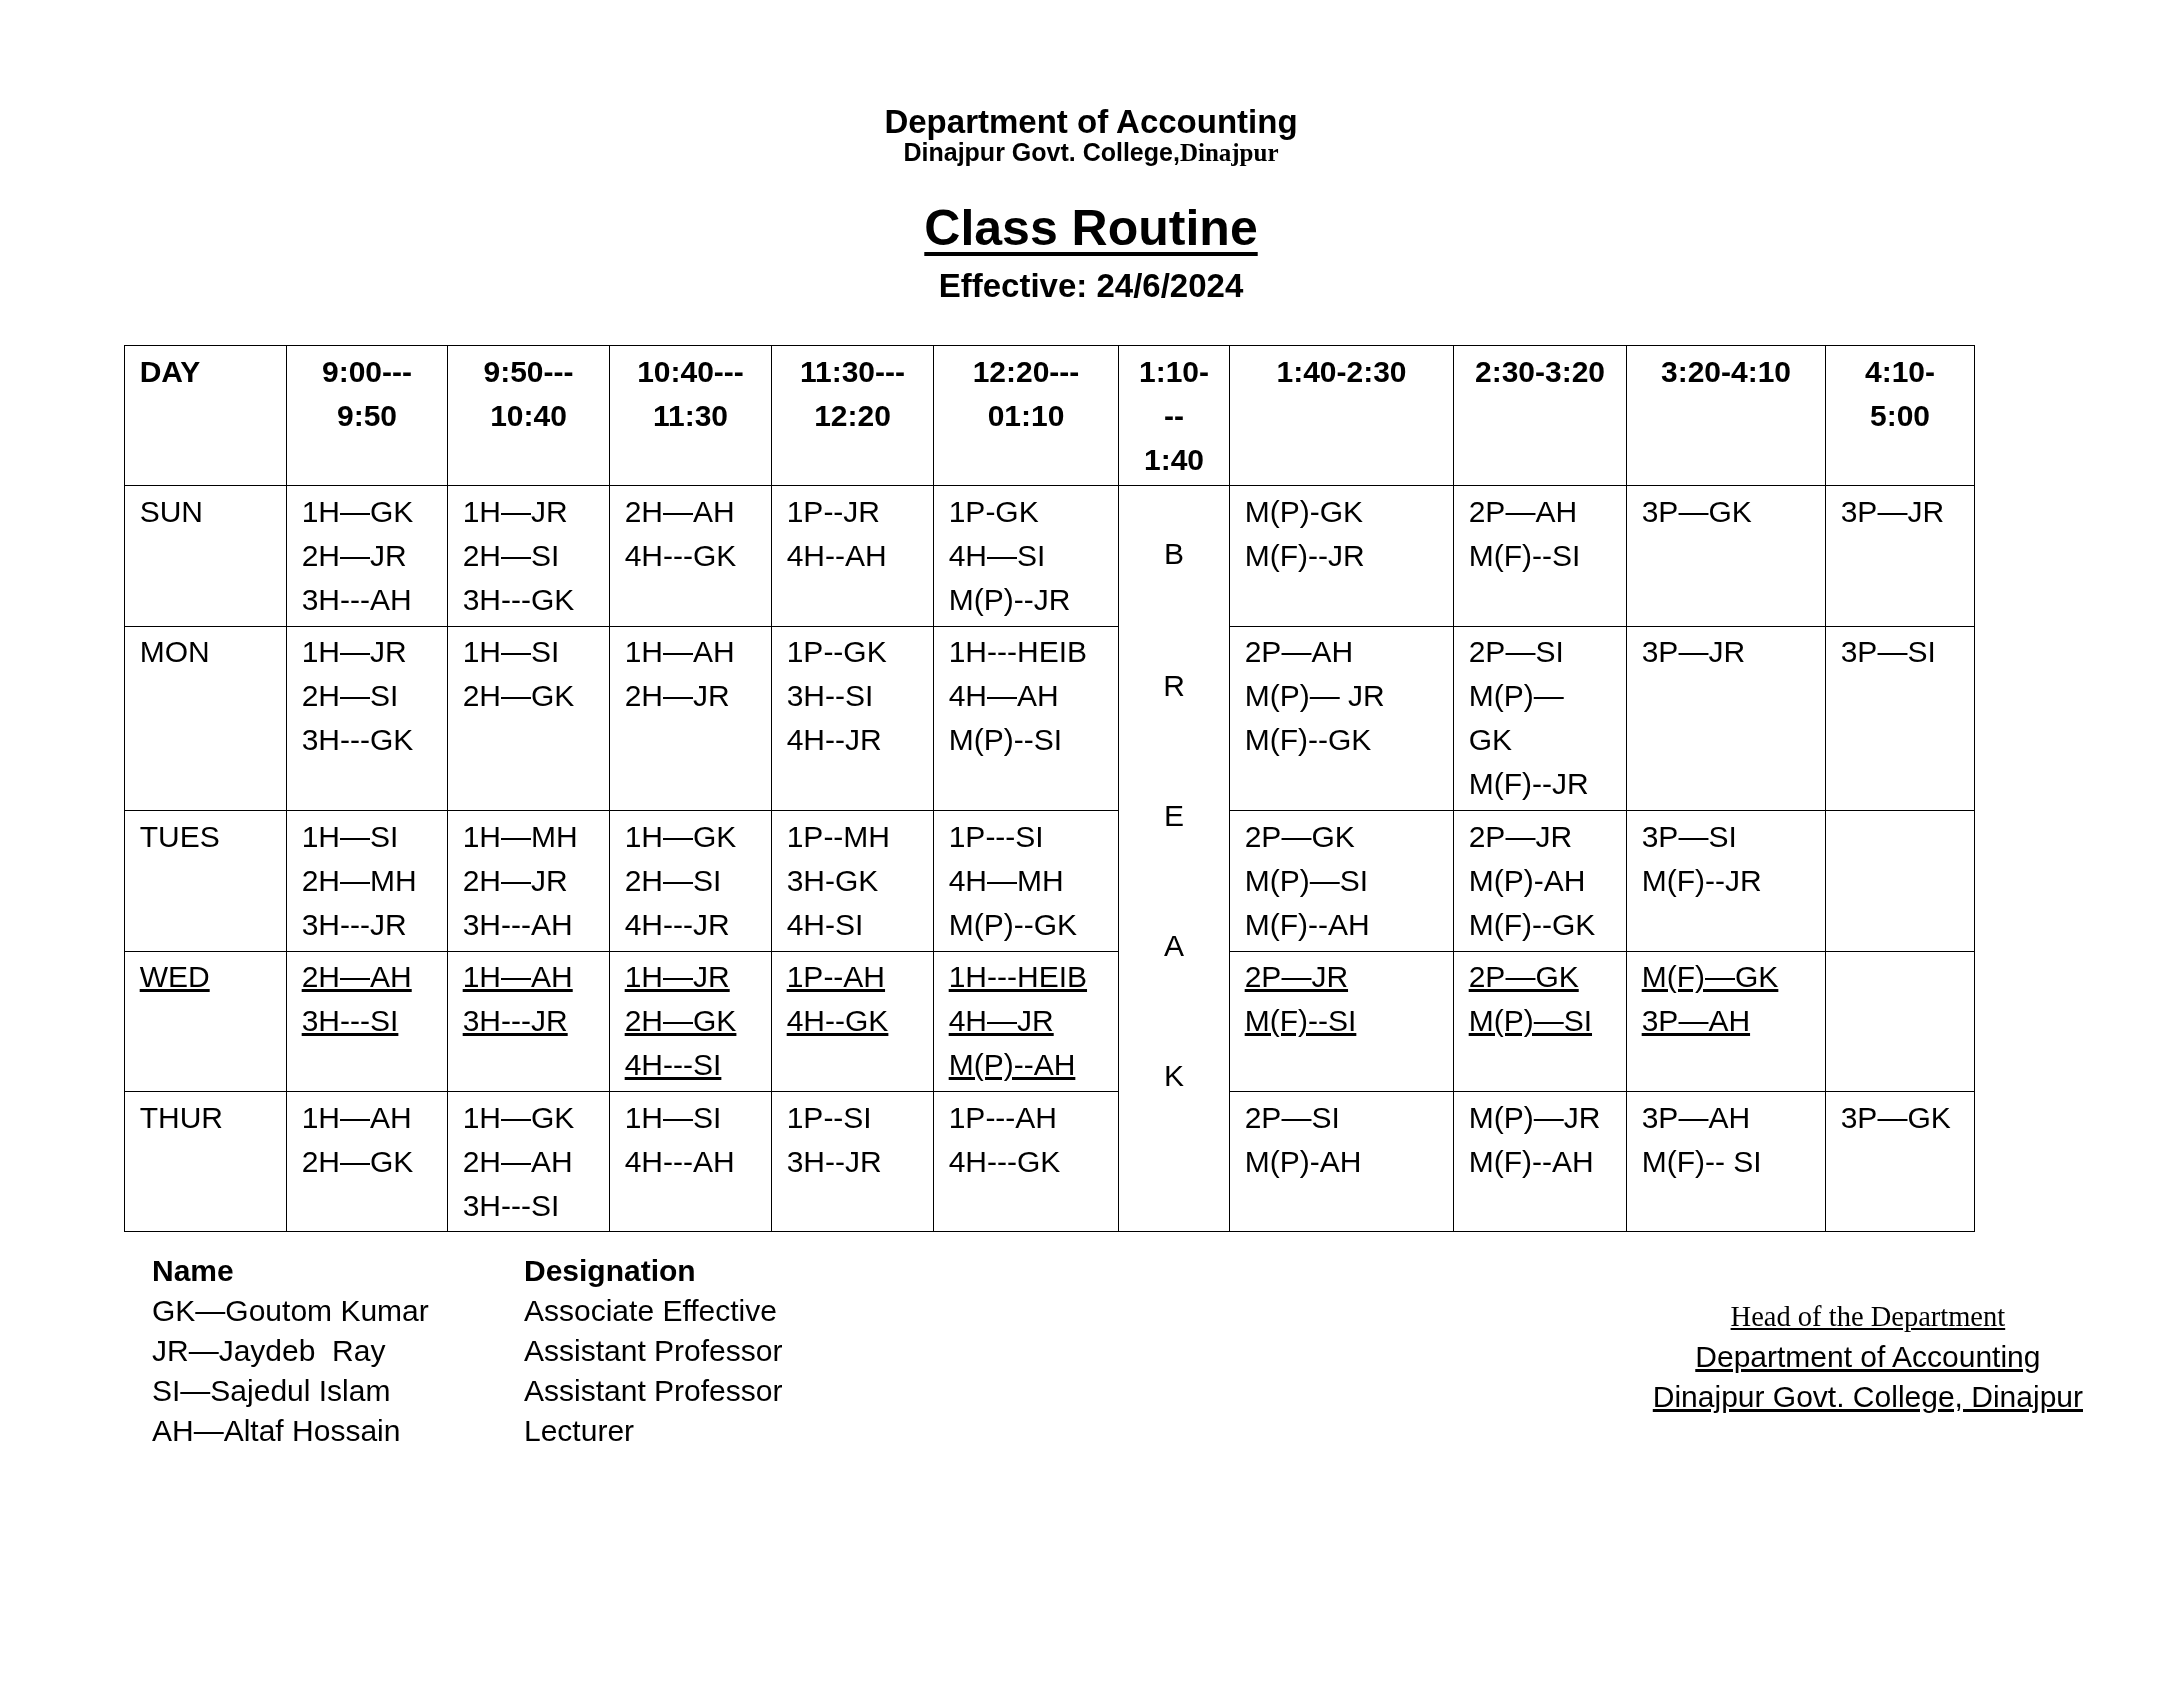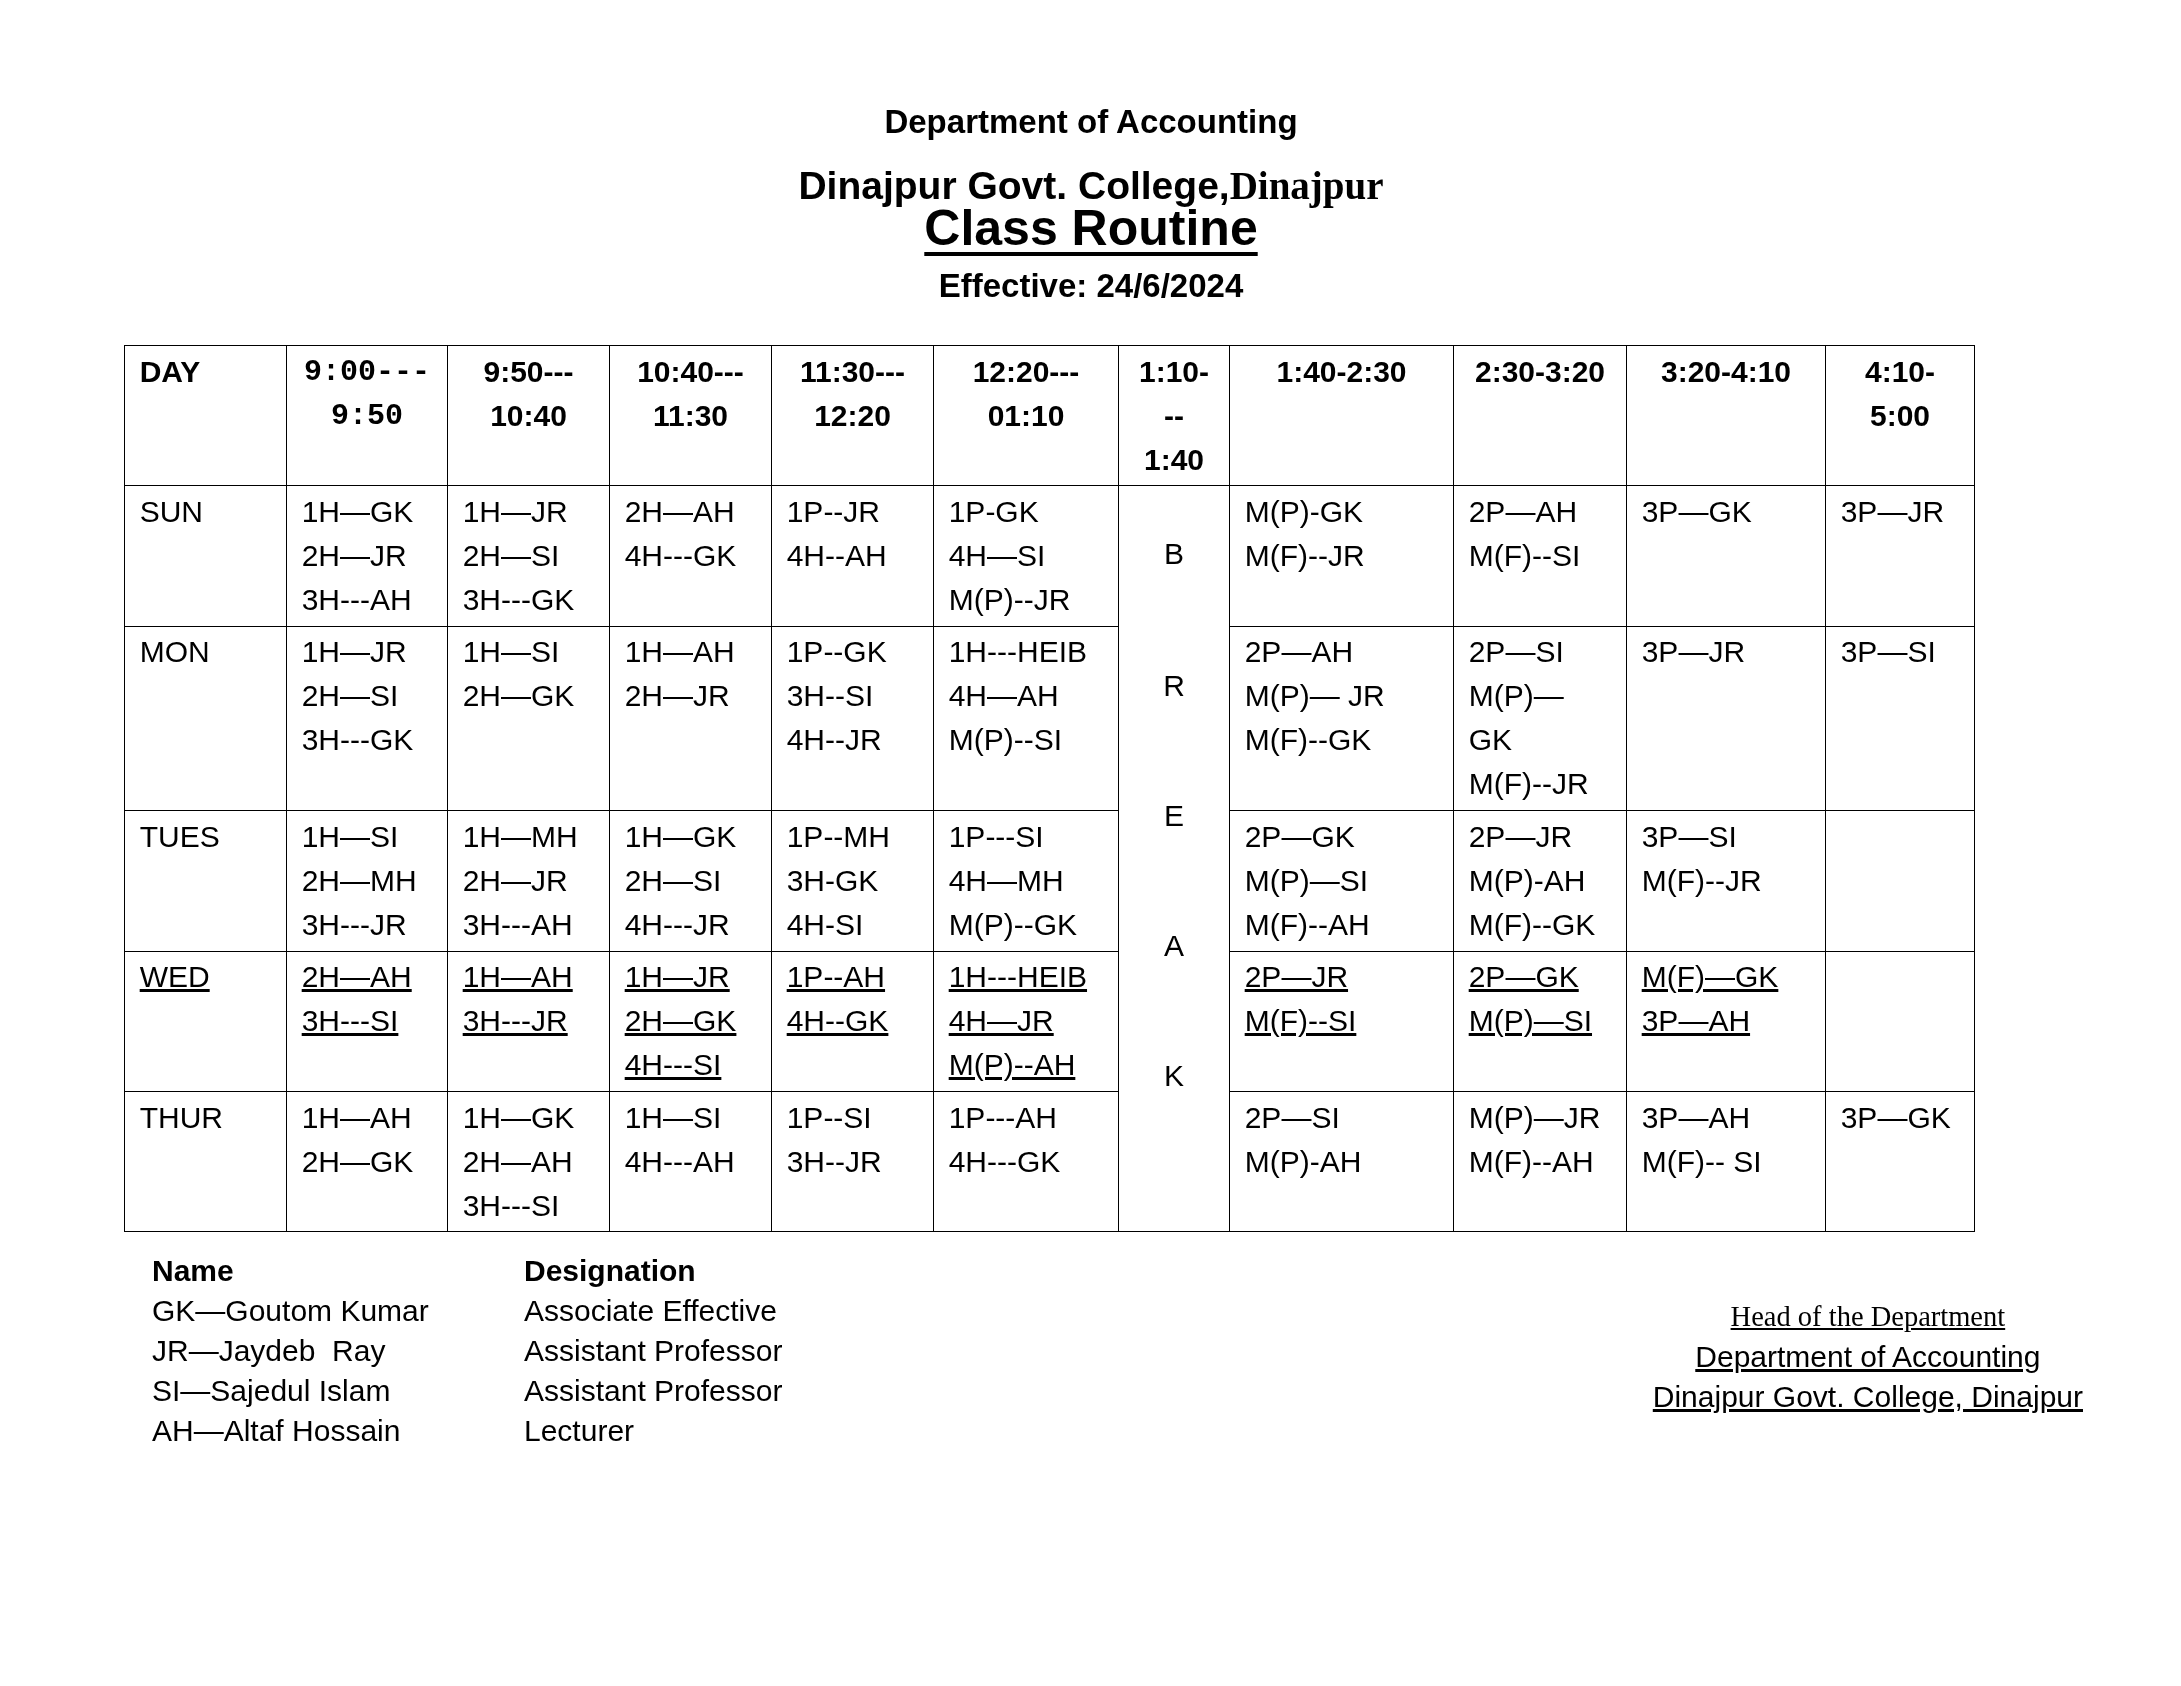--- a/index.html
+++ b/index.html
@@ -1,20 +1,20 @@
 <!DOCTYPE html>
 <html style="font-size:14.7px"><head>
 <meta charset="utf-8">
 <style>
   html, body { margin:0; padding:0; background:#ffffff; }
   body { width:2182px; height:1686px; position:relative; overflow:hidden; color:#000;
          font-family:"Liberation Sans", "DejaVu Sans", sans-serif; }
   .hdr { position:absolute; left:0; width:2182px; text-align:center; font-weight:bold; }
   .h1 { top:99px; font-size:33px; line-height:46px; }
-  .h2 { top:163px; font-size:39px; line-height:46px; }
+  .h2 { top:129px; font-size:25px; line-height:46px; }
   .h2 .serif { font-family:"Liberation Serif", "DejaVu Serif", serif; }
   .h3 { top:197px; font-size:50px; line-height:62px; text-decoration:underline; text-decoration-thickness:3.7px; text-underline-offset:7.3px; }
   .h4 { top:263px; font-size:33px; line-height:46px; }
 
   table.routine { position:absolute; left:124px; top:345px; border-collapse:collapse; table-layout:fixed; }
   table.routine td, table.routine th { border:1.8px solid #000; vertical-align:top; padding:3.7px 14.7px; font-size:30px; line-height:44px; }
   table.routine th { font-weight:bold; text-align:center; }
   table.routine th.day { text-align:left; }
   table.routine td { font-weight:normal; white-space:pre-line; }
   table.routine td.brk { text-align:center; vertical-align:top; padding:0; }
@@ -48,21 +48,21 @@
       <col style="width:185px">
       <col style="width:111px">
       <col style="width:224px">
       <col style="width:173px">
       <col style="width:199px">
       <col style="width:149px">
   </colgroup>
   <thead>
     <tr style="height:132px" id="hrow">
         <th class="day" style="white-space: pre-line;">DAY</th>
-        <th style="white-space: pre-line; font-family: Liberation Mono, monospace;">9:00---
+        <th style="white-space: pre-line;">9:00---
 9:50</th>
         <th style="white-space: pre-line;">9:50---
 10:40</th>
         <th style="white-space: pre-line;">10:40---
 11:30</th>
         <th style="white-space: pre-line;">11:30---
 12:20</th>
         <th style="white-space: pre-line;">12:20---
 01:10</th>
         <th style="white-space: pre-line;">1:10-

